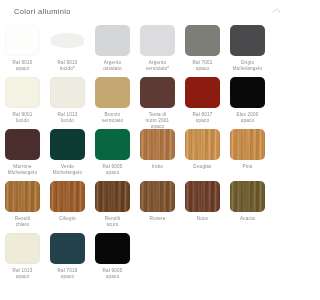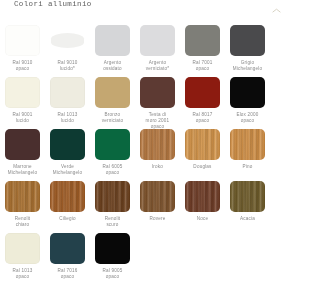--- a/index.html
+++ b/index.html
@@ -21,22 +21,22 @@
     width: 290px;
     height: 300px;
     box-sizing: border-box;
     padding: 0;
   }
 
   .panel-header {
     position: relative;
     height: 22px;
     display: flex;
+    align-items: center;
     padding: 0 10px 0 14px;
-    font-family: Liberation Mono, monospace;
   }
   .panel-title {
     font-size: 7.5px;
     letter-spacing: 0.35px;
     color: #5f5f5f;
     font-weight: 400;
     white-space: nowrap;
   }
   .collapse-toggle {
     position: absolute;

